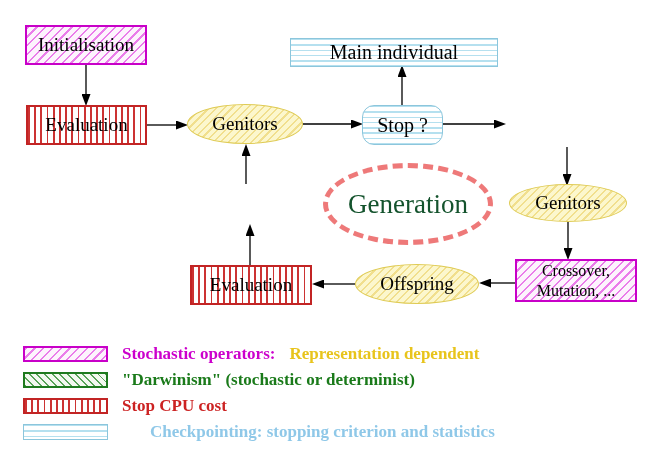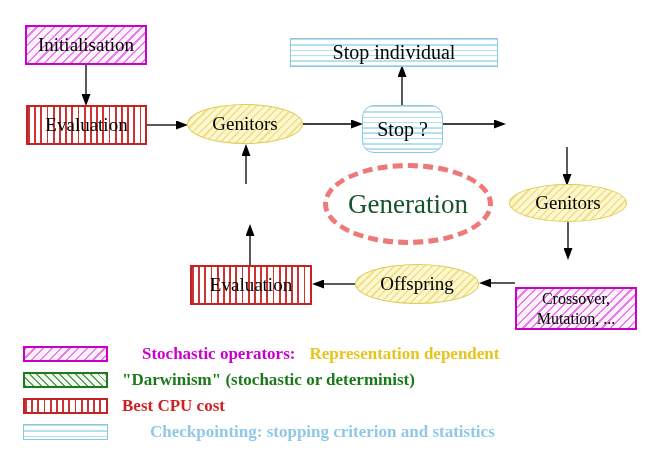--- a/index.html
+++ b/index.html
@@ -33,27 +33,27 @@
   .p-yellow{
     border:1.6px solid #dfcb55;
     background:repeating-linear-gradient(135deg,#f1df8d 0 1.6px,rgba(255,255,255,0) 1.6px 5.4px) #fcf7cd;
   }
   .rounded{border-radius:12px;}
   .gen-ellipse{
     position:absolute;border:5px dashed #ee7979;border-radius:50%;
     display:flex;align-items:center;justify-content:center;
     color:#14532d;font-size:27px;background:transparent;
   }
-  .two-line{font-size:16px;line-height:1.25;white-space:nowrap;margin-top:28px;}
+  .two-line{font-size:16px;line-height:1.25;white-space:nowrap;}
   .arrows{position:absolute;left:0;top:0;pointer-events:none;}
   
   .legend-row{position:absolute;left:0;width:662px;height:26px;display:flex;align-items:center;}
   .swatch{position:absolute;left:23px;width:85px;height:16px;}
   .legend-text{position:absolute;left:122px;font-size:17px;font-weight:bold;white-space:nowrap;}
-  .lt-magenta{color:#cc00cc;margin-left:20px;}
+  .lt-magenta{color:#cc00cc;}
   .lt-gold{color:#e8c41c;margin-left:14px;}
   .lt-green{color:#1a7a1a;}
   .lt-red{color:#cc2222;}
   .lt-blue{color:#8fc8e8;margin-left:28px;}
 </style>
 </head>
 <body>
 
 <div class="canvas">
 
@@ -82,24 +82,24 @@
 
   <div class="node p-red" style="left:26px;top:105px;width:121px;height:40px;">
     <span>Evaluation</span>
   </div>
 
   <div class="node p-yellow ellipse" style="left:187px;top:104px;width:116px;height:40px;">
     <span>Genitors</span>
   </div>
 
   <div class="node p-cyan" style="left:290px;top:38px;width:208px;height:29px;font-size:20px;border-width:1px;">
-    <span>Stop individual</span>
+    <span>Main individual</span>
   </div>
 
-  <div class="node p-cyan rounded" style="left:362px;top:105px;width:81px;height:48px;font-size:20px;">
+  <div class="node p-cyan rounded" style="left:362px;top:105px;width:81px;height:40px;font-size:20px;">
     <span>Stop ?</span>
   </div>
 
 
 
   <div class="gen-ellipse" style="left:323px;top:163px;width:170px;height:82px;">
     <span>Generation</span>
   </div>
 
   <div class="node p-yellow ellipse" style="left:509px;top:184px;width:118px;height:38px;">
@@ -126,21 +126,21 @@
     </div>
   </div>
 
   <div class="legend-row" style="top:367px;">
     <div class="swatch p-green"></div>
     <div class="legend-text lt-green">"Darwinism" (stochastic or determinist)</div>
   </div>
 
   <div class="legend-row" style="top:393px;">
     <div class="swatch p-red"></div>
-    <div class="legend-text lt-red">Best CPU cost</div>
+    <div class="legend-text lt-red">Stop CPU cost</div>
   </div>
 
   <div class="legend-row" style="top:419px;">
     <div class="swatch p-cyan"></div>
     <div class="legend-text lt-blue">Checkpointing: stopping criterion and statistics</div>
   </div>
 
 </div>
 
 </body></html>

